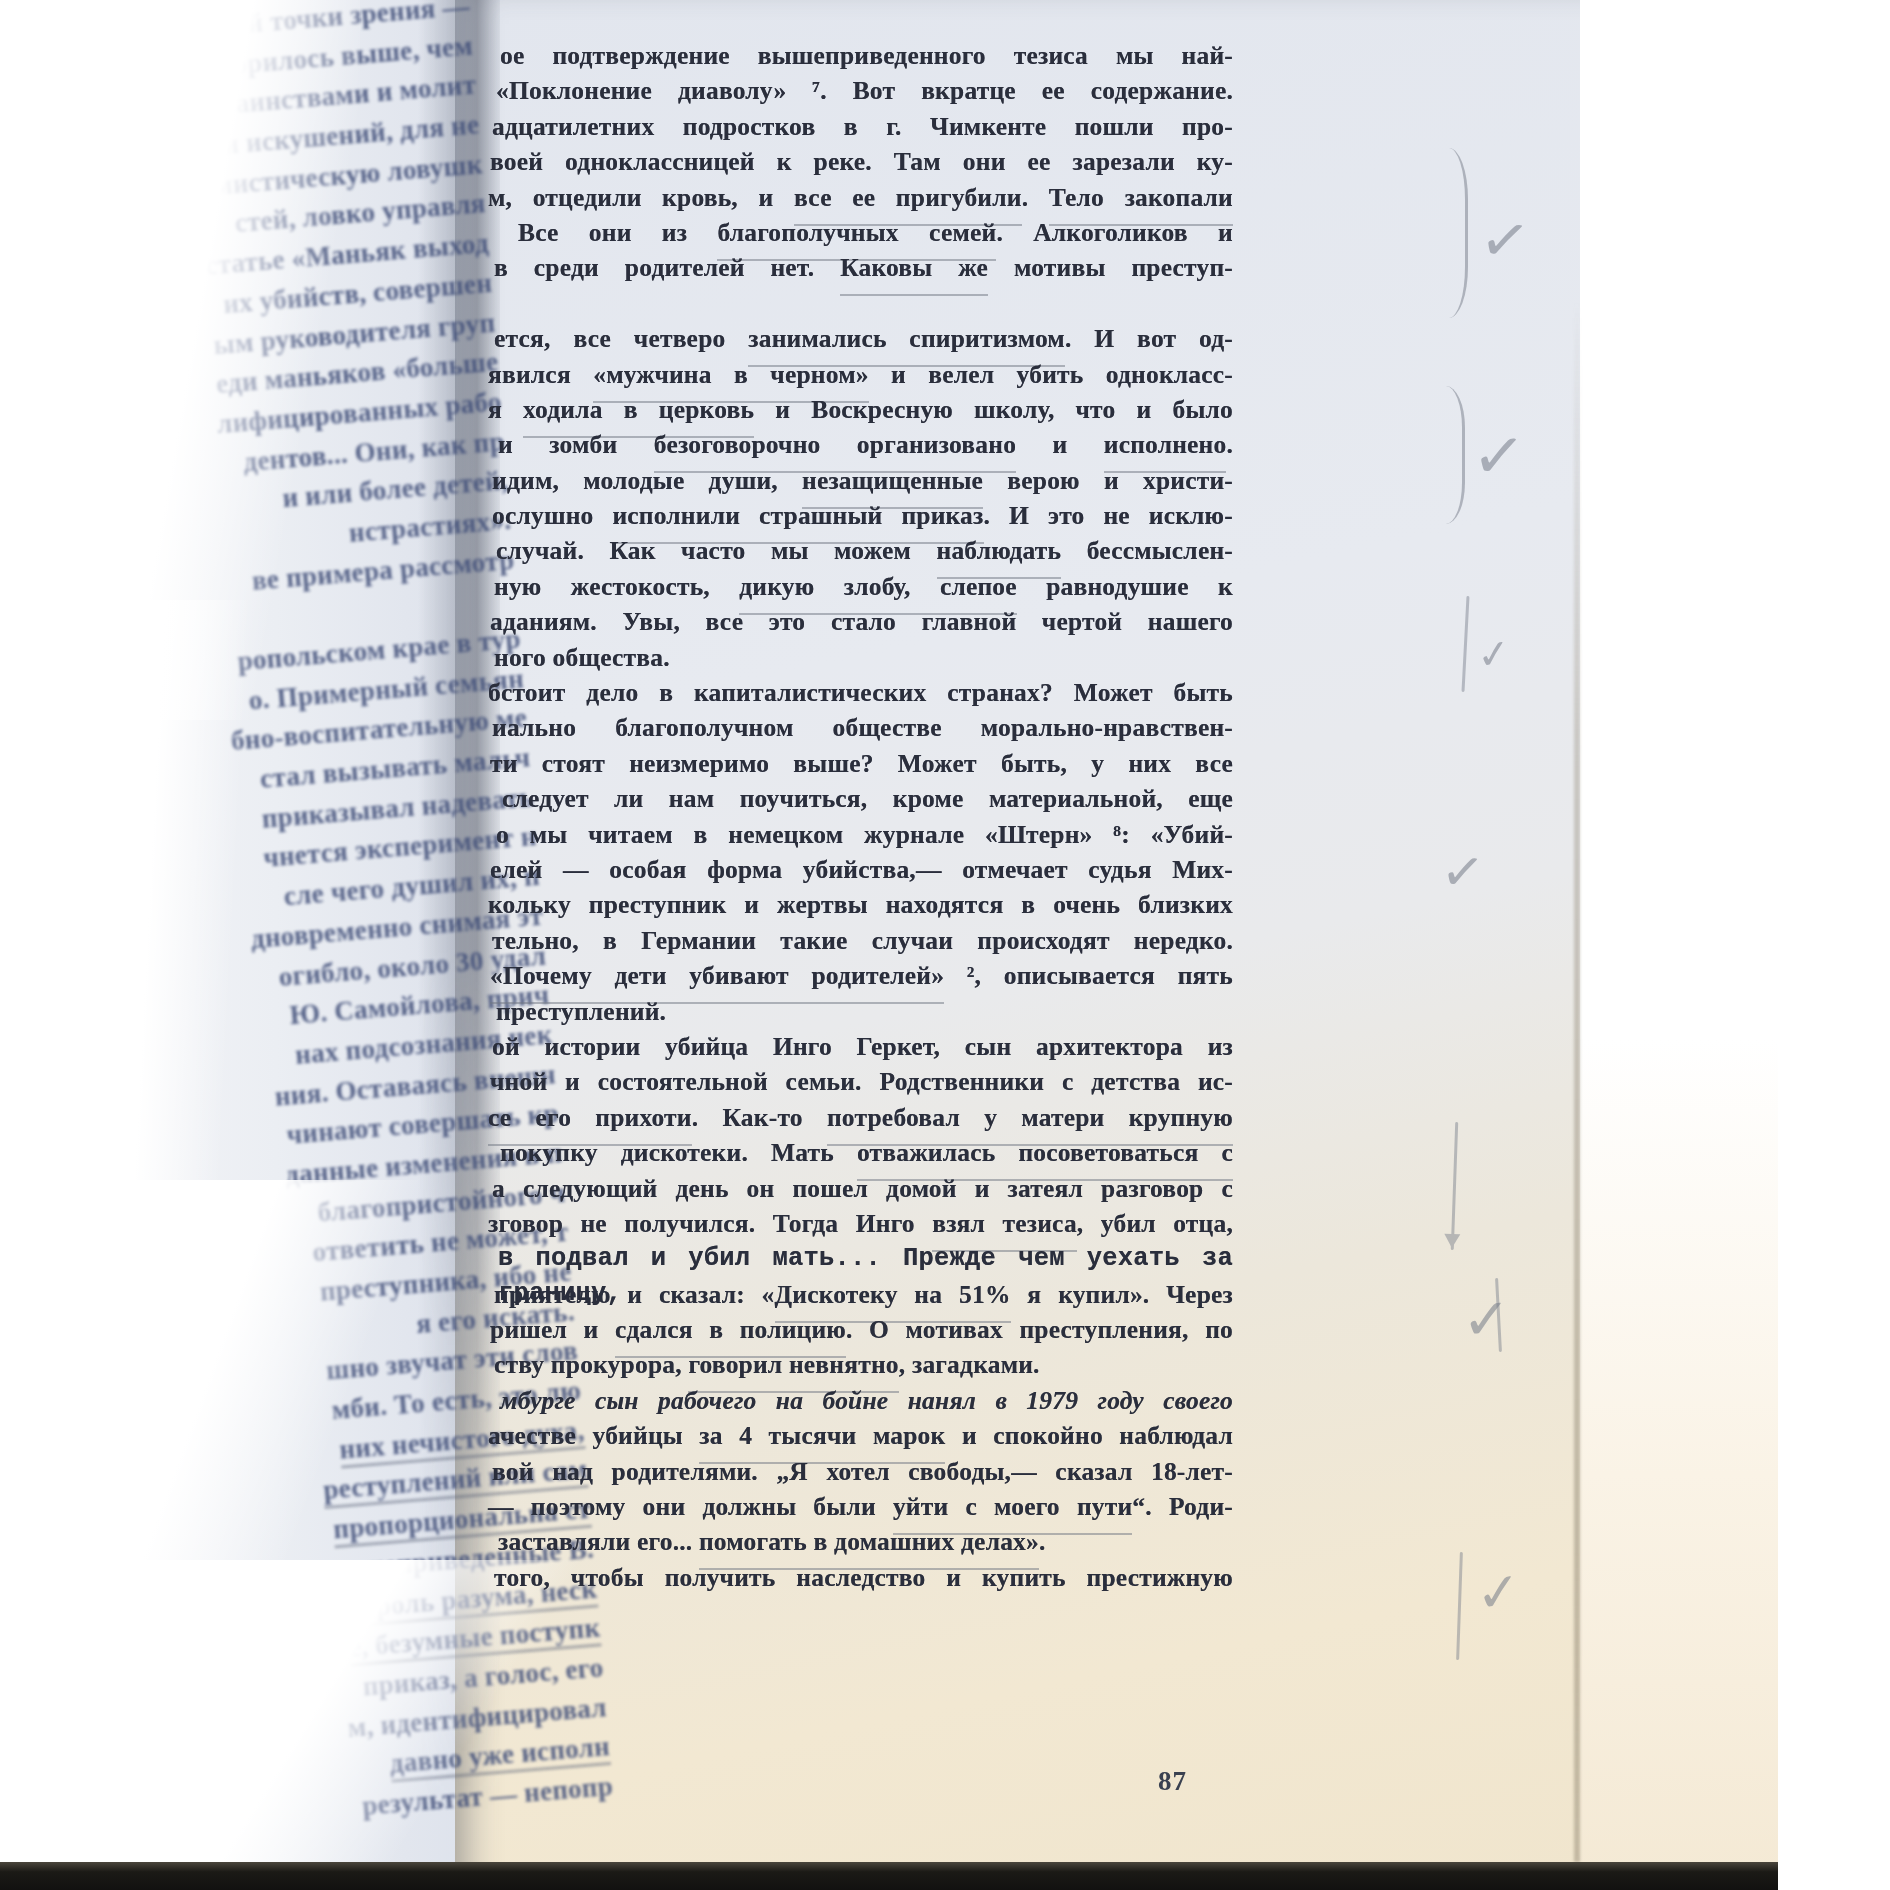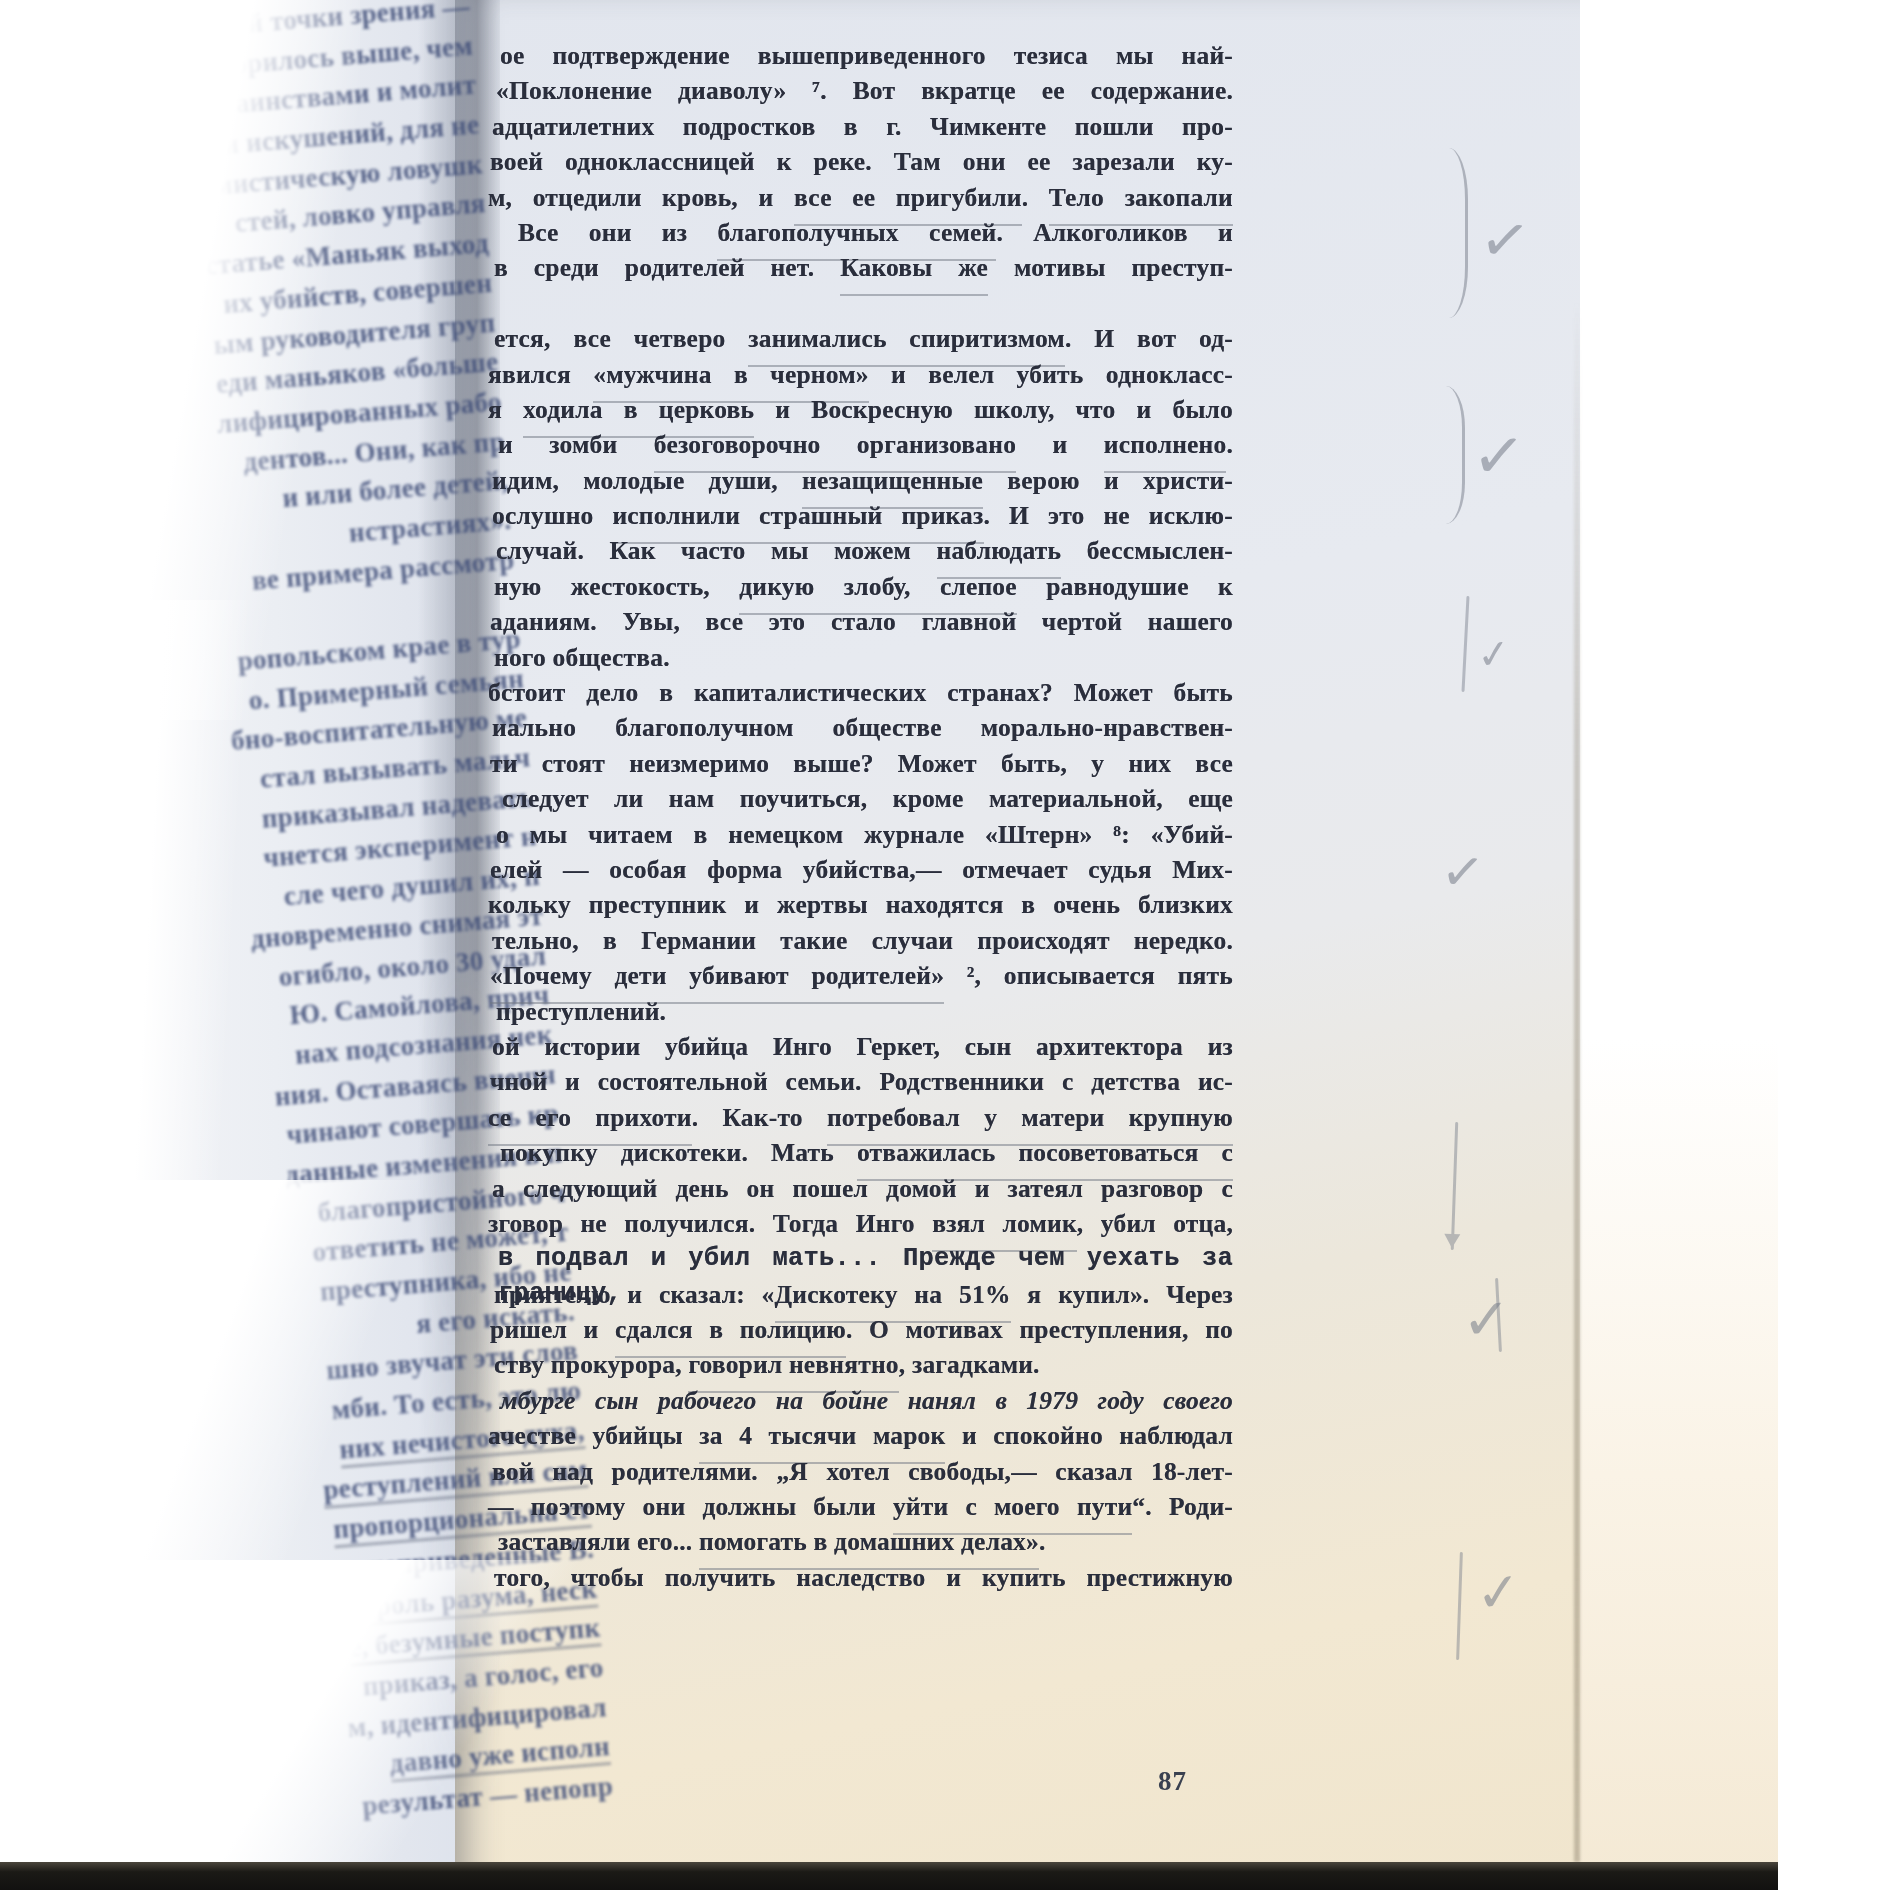--- a/index.html
+++ b/index.html
@@ -170,21 +170,21 @@
       <div class="rl" style="margin-left: 2px;">елей — особая форма убийства,— отмечает судья Мих-</div>
       <div class="rl">кольку преступник и жертвы находятся в очень близких</div>
       <div class="rl" style="margin-left: 4px;">тельно, в Германии такие случаи происходят нередко.</div>
       <div class="rl" style="margin-left: 2px;"><span class="pu">«Почему дети убивают родителей»</span> ², описывается пять</div>
       <div class="rl end" style="margin-left: 8px;">преступлений.</div>
       <div class="rl" style="margin-left: 4px;">ой истории убийца Инго Геркет, сын архитектора из</div>
       <div class="rl" style="margin-left: 2px;">чной и состоятельной семьи. Родственники с детства ис-</div>
       <div class="rl"><span class="pu">се его прихоти</span>. Как-то <span class="pu">потребовал у матери крупную</span></div>
       <div class="rl" style="margin-left: 12px;">покупку дискотеки. Мать <span class="pu">отважилась посоветоваться с</span></div>
       <div class="rl" style="margin-left: 4px;">а следующий день он пошел домой и затеял разговор с</div>
-      <div class="rl">зговор не получился. Тогда Инго <span class="pu">взял ломик</span>, убил отца,</div>
+      <div class="rl">зговор не получился. Тогда Инго <span class="pu">взял тезиса</span>, убил отца,</div>
       <div class="rl" style="margin-left: 10px; font-family: Liberation Mono, monospace;">в подвал и убил мать... Прежде чем уехать за границу,</div>
       <div class="rl" style="margin-left: 6px;">приятелю и сказал: «<span class="pu">Дискотеку на 51%</span> я купил». Через</div>
       <div class="rl" style="margin-left: 2px;">ришел и <span class="pu">сдался в полицию</span>. О мотивах преступления, по</div>
       <div class="rl end" style="margin-left: 6px;">ству прокурора, <span class="pu">говорил невнятно</span>, загадками.</div>
       <div class="rl" style="margin-left: 12px; font-style: italic;">мбурге сын рабочего на бойне нанял в 1979 году своего</div>
       <div class="rl">ачестве убийцы <span class="pu">за 4 тысячи марок</span> и спокойно наблюдал</div>
       <div class="rl" style="margin-left: 4px;">вой над родителями. „Я хотел свободы,— сказал 18-лет-</div>
       <div class="rl">— поэтому они должны были <span class="pu">уйти с моего пути</span>“. Роди-</div>
       <div class="rl end" style="margin-left: 10px;">заставляли его... <span class="pu">помогать в домашних делах»</span>.</div>
       <div class="rl" style="margin-left: 6px;">того, чтобы получить наследство и купить престижную</div>

